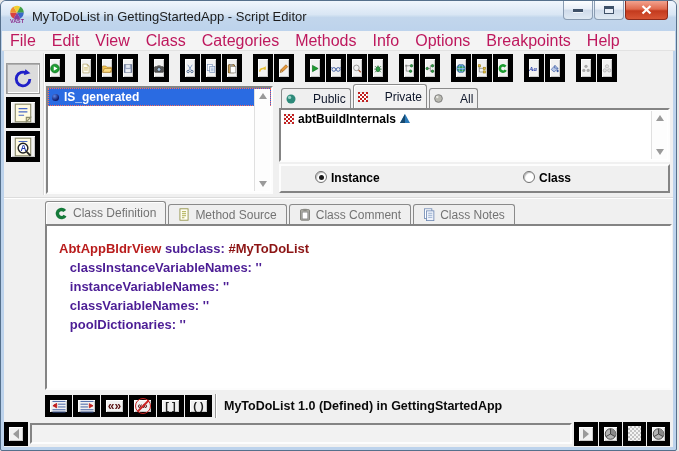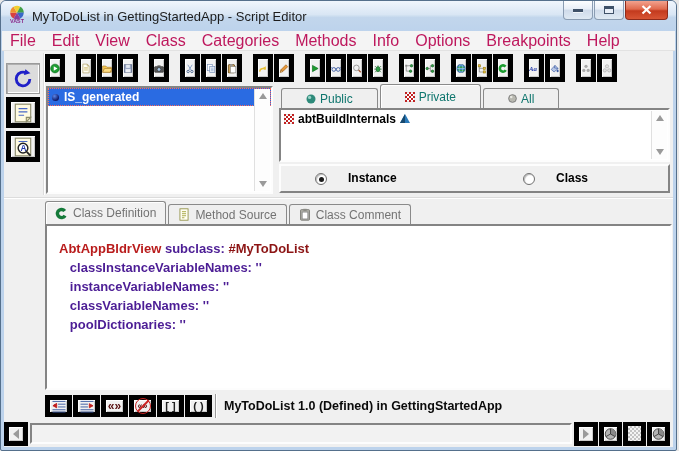--- a/index.html
+++ b/index.html
@@ -51,31 +51,31 @@
   .list-item.selected{background:#2a6be2;color:#fff;outline:1px dotted #ff6a5a;outline-offset:-1px;}
   .dot-sphere{width:7px;height:7px;border-radius:50%;margin:0 5px 0 2px;flex:0 0 auto;
     background:radial-gradient(circle at 35% 30%, #5a86e8, #0e1868 70%);}
   .vscroll{position:absolute;top:1px;right:1px;bottom:1px;width:16px;background:#fdfdfd;
     border-left:1px solid #e0e0e0;display:flex;flex-direction:column;justify-content:space-between;
     align-items:center;padding:4px 0;}
   .arr-up{width:0;height:0;border-left:4px solid transparent;border-right:4px solid transparent;border-bottom:6px solid #9a9a9a;}
   .arr-dn{width:0;height:0;border-left:4px solid transparent;border-right:4px solid transparent;border-top:6px solid #9a9a9a;}
   
   .vis-tabs{position:absolute;left:277px;top:33px;height:24px;display:flex;align-items:flex-end;}
-  .vtab{height:20px;padding:0 24px;margin-right:2px;border:1px solid #8a8a8a;border-bottom:none;
-    border-radius:3px 3px 0 0;background:#efefef;display:flex;align-items:center;gap:4px;
-    font-size:12px;color:#0f766e;cursor:pointer;}
+  .vtab{height:20px;padding:0 4px;margin-right:2px;border:1px solid #8a8a8a;border-bottom:none;
+    border-radius:3px 3px 0 0;background:#efefef;display:flex;align-items:center;gap:17px;
+    font-size:12px;color:#0f172a;cursor:pointer;}
   .vtab.active{height:24px;background:#f2f2f2;box-shadow:inset 1px 1px 0 #ffffff;}
   
   .members-list{position:absolute;left:275px;top:57px;width:391px;height:54px;}
   .member-item{height:17px;display:flex;align-items:center;padding:1px 3px;font-size:12px;font-weight:bold;color:#000;gap:4px;}
   
   .scope-box{position:absolute;left:275px;top:113px;width:391px;height:29px;}
   .radio-row{position:absolute;top:0;left:0;right:0;bottom:0;}
-  .radio-opt{position:absolute;display:flex;align-items:flex-end;gap:21px;font-size:12px;font-weight:bold;top:5px;}
+  .radio-opt{position:absolute;display:flex;align-items:flex-start;gap:4px;font-size:12px;font-weight:bold;top:5px;}
   .radio-opt.opt0{left:34px;}
   .radio-opt.opt1{left:242px;}
   .radio{width:12px;height:12px;border-radius:50%;background:#fff;border:1px solid #707070;
     box-shadow:inset 1px 1px 1px #bbb;display:flex;align-items:center;justify-content:center;}
   .radio .rdot{width:5px;height:5px;border-radius:50%;background:#1a1a1a;display:none;}
   .radio.checked .rdot{display:block;}
   
   .editor-tabs{position:absolute;left:41px;top:150px;height:23px;display:flex;align-items:flex-end;}
   .etab{height:20px;padding:0 9px;margin-right:2px;border:1px solid #8a8a8a;border-bottom:none;
     border-radius:3px 3px 0 0;background:#efefef;display:flex;align-items:center;gap:5px;
@@ -434,20 +434,28 @@
         <span>Method Source</span>
       </div>
       <div class="etab">
         <svg width="12" height="13" viewBox="0 0 14 16">
             <rect x="1.5" y="2" width="11" height="13" rx="1" fill="#b0b0a8" stroke="#70706a"></rect>
             <rect x="5" y="1" width="4" height="2.6" fill="#8a8a84"></rect>
             <rect x="3.5" y="5" width="7" height="8.5" fill="#fff" stroke="#888"></rect>
           </svg>
         <span>Class Comment</span>
       </div>
+      <div class="etab">
+        <svg width="12" height="13" viewBox="0 0 14 16">
+            <rect x="1.5" y="1" width="9" height="12" fill="#fff" stroke="#6d87b2"></rect>
+            <rect x="4" y="3.5" width="9" height="12" fill="#eef2fa" stroke="#6d87b2"></rect>
+            <path d="M6 6.5h5M6 9h5M6 11.5h5" stroke="#8aa4c8"></path>
+          </svg>
+        <span>Class Notes</span>
+      </div>
     </div>
 
     <div class="code-area sunken">
       <div class="code-content"><div><span class="tok-class">AbtAppBldrView</span><span class="tok-plain"> subclass: </span><span class="tok-symbol">#MyToDoList</span></div><div><span class="tok-plain">   classInstanceVariableNames: ''</span></div><div><span class="tok-plain">   instanceVariableNames: ''</span></div><div><span class="tok-plain">   classVariableNames: ''</span></div><div><span class="tok-plain">   poolDictionaries: ''</span></div></div>
     </div>
 
     <div class="edit-toolbar">
       <div class="eb-btn raised">
         <svg width="16" height="13" viewBox="0 0 16 14">
             <path d="M1 1.5h14M7 4.5h8M7 7.5h8M1 10.5h14M1 13h14" stroke="#3858a0"></path>

